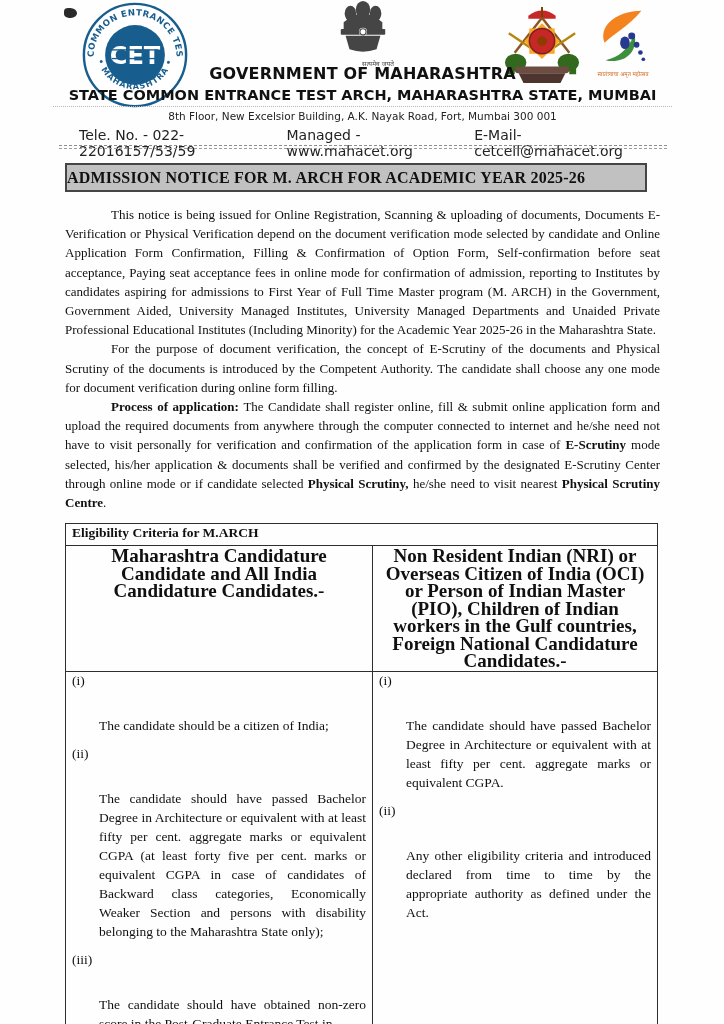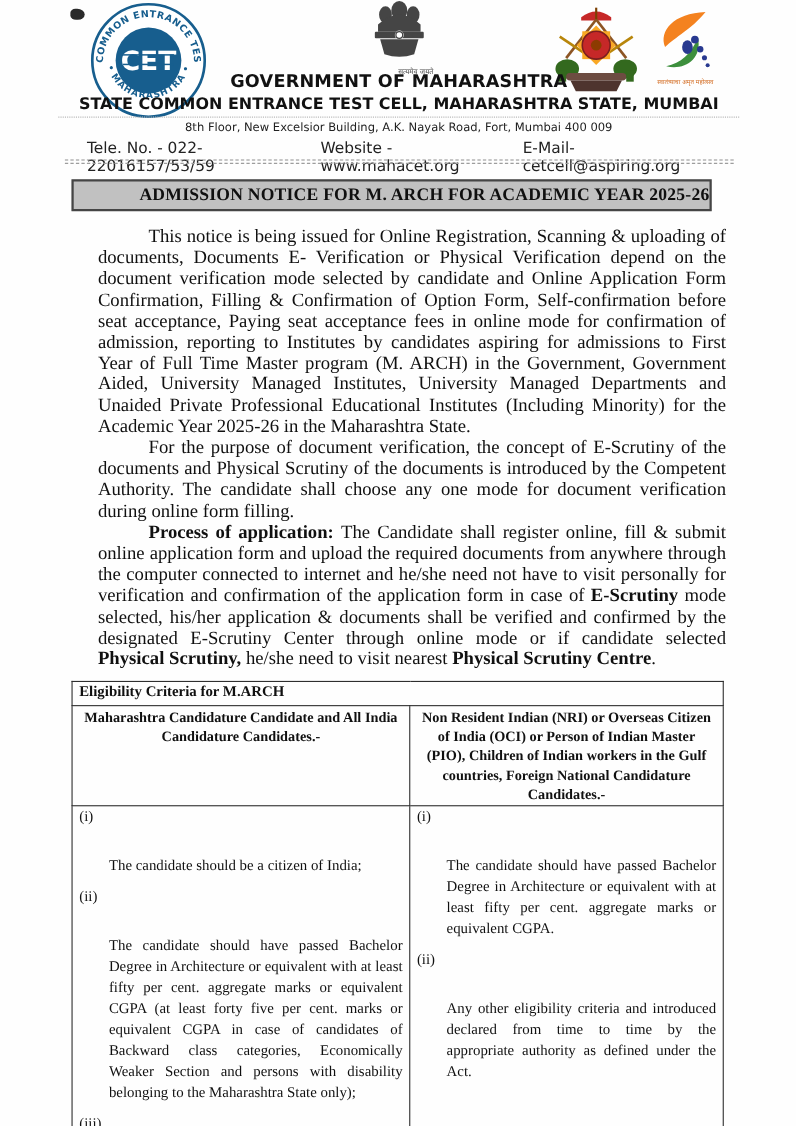--- a/index.html
+++ b/index.html
@@ -29,31 +29,31 @@
   .contact-row{position:absolute;left:14px;right:2px;top:127px;display:flex;justify-content:space-between;
     font-family:"DejaVu Sans",sans-serif;font-size:14px;color:#222;}
   .dashed-rule{position:absolute;left:-6px;right:-7px;top:145px;height:2px;
     border-top:1px dashed #8d8d8d;border-bottom:1px dashed #9d9d9d;}
 
   
   .ref-row{display:flex;justify-content:space-between;margin-top:5px;font-size:15px;}
 
   
   .notice-title-box{margin-top:13px;width:578px;height:25px;border:2px solid #454545;background:#c1c1c1;
-    text-align:right;font-weight:bold;font-size:16px;line-height:25px;letter-spacing:.2px;}
+    text-align:left;font-weight:bold;font-size:16px;line-height:25px;letter-spacing:.2px;}
 
   
-  .notice-paragraphs{margin-top:13px;font-size:17px;line-height:19.2px;text-align:justify;margin-left:24px;}
+  .notice-paragraphs{margin-top:13px;font-size:13px;line-height:19.2px;text-align:justify;}
   .notice-paragraphs p{margin:0;text-indent:46px;}
 
   
   table.elig{border-collapse:collapse;width:592px;table-layout:fixed;margin-top:11px;font-size:13.5px;border-radius:16px;}
   table.elig td{border:1.5px solid #2e2e2e;padding:1px 6px;vertical-align:top;}
   td.t-title{font-weight:bold;height:19px;padding-left:4px;}
-  td.t-colhead{font-weight:bold;text-align:center;height:86px;font-size:13px;line-height:17.5px;padding-top:3px;}
+  td.t-colhead{font-weight:bold;text-align:center;height:86px;font-size:19px;line-height:17.5px;padding-top:3px;}
   td.t-midhead{font-weight:bold;text-align:center;height:19px;}
   td.t-body{height:246px;padding:6px 6px 0 4px;overflow:hidden;}
   col.c-left{width:307px;} col.c-right{width:285px;}
   .eitem{display:flex;margin-bottom:11px;}
   .enum{width:27px;flex:none;}
   .etext{flex:1;text-align:justify;line-height:19px;margin-top:43px;}
 </style>
 </head>
 <body>
 
@@ -126,27 +126,27 @@
         <ellipse cx="35" cy="37" rx="5" ry="6.5" fill="#283990"></ellipse>
         <circle cx="42" cy="30" r="3.6" fill="#283990"></circle>
         <circle cx="47" cy="39" r="3" fill="#283990"></circle>
         <circle cx="51" cy="47" r="2.4" fill="#283990"></circle>
         <circle cx="54" cy="54" r="1.9" fill="#283990"></circle>
       </svg>
       <div class="caption">स्वातंत्र्याचा अमृत महोत्सव</div>
     </div>
 
     <div class="govt-line">GOVERNMENT OF MAHARASHTRA</div>
-    <div class="dept-line">STATE COMMON ENTRANCE TEST CELL, MAHARASHTRA STATE, MUMBAI</div>
+    <div class="dept-line">STATE COMMON ENTRANCE TEST ARCH, MAHARASHTRA STATE, MUMBAI</div>
     <div class="thin-rule"></div>
-    <div class="addr-line">8th Floor, New Excelsior Building, A.K. Nayak Road, Fort, Mumbai 400 009</div>
+    <div class="addr-line">8th Floor, New Excelsior Building, A.K. Nayak Road, Fort, Mumbai 300 001</div>
     <div class="contact-row">
       <span>Tele. No. - 022-22016157/53/59</span>
-      <span>Website -www.mahacet.org</span>
-      <span>E-Mail-cetcell@aspiring.org</span>
+      <span>Managed -www.mahacet.org</span>
+      <span>E-Mail-cetcell@mahacet.org</span>
     </div>
     <div class="dashed-rule"></div>
   </div>
 
 
   <div class="notice-title-box">ADMISSION NOTICE FOR M. ARCH FOR ACADEMIC YEAR 2025-26</div>
 
   <div class="notice-paragraphs">
       <p><span>This notice is being issued for Online Registration, Scanning &amp; uploading of documents, Documents E- Verification or Physical Verification depend on the document verification mode selected by candidate and Online Application Form Confirmation, Filling &amp; Confirmation of Option Form, Self-confirmation before seat acceptance, Paying seat acceptance fees in online mode for confirmation of admission, reporting to Institutes by candidates aspiring for admissions to First Year of Full Time Master program (M. ARCH) in the Government, Government Aided, University Managed Institutes, University Managed Departments and Unaided Private Professional Educational Institutes (Including Minority) for the Academic Year 2025-26 in the Maharashtra State.</span></p>
       <p><span>For the purpose of document verification, the concept of E-Scrutiny of the documents and Physical Scrutiny of the documents is introduced by the Competent Authority. The candidate shall choose any one mode for document verification during online form filling.</span></p>

